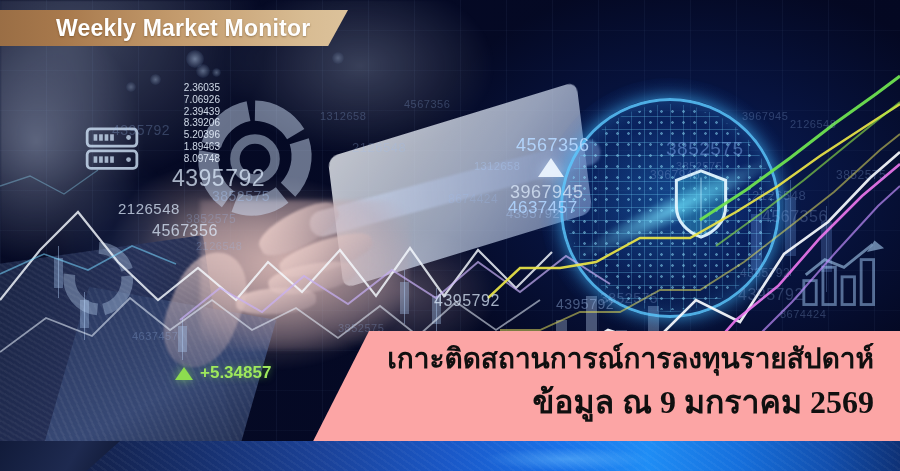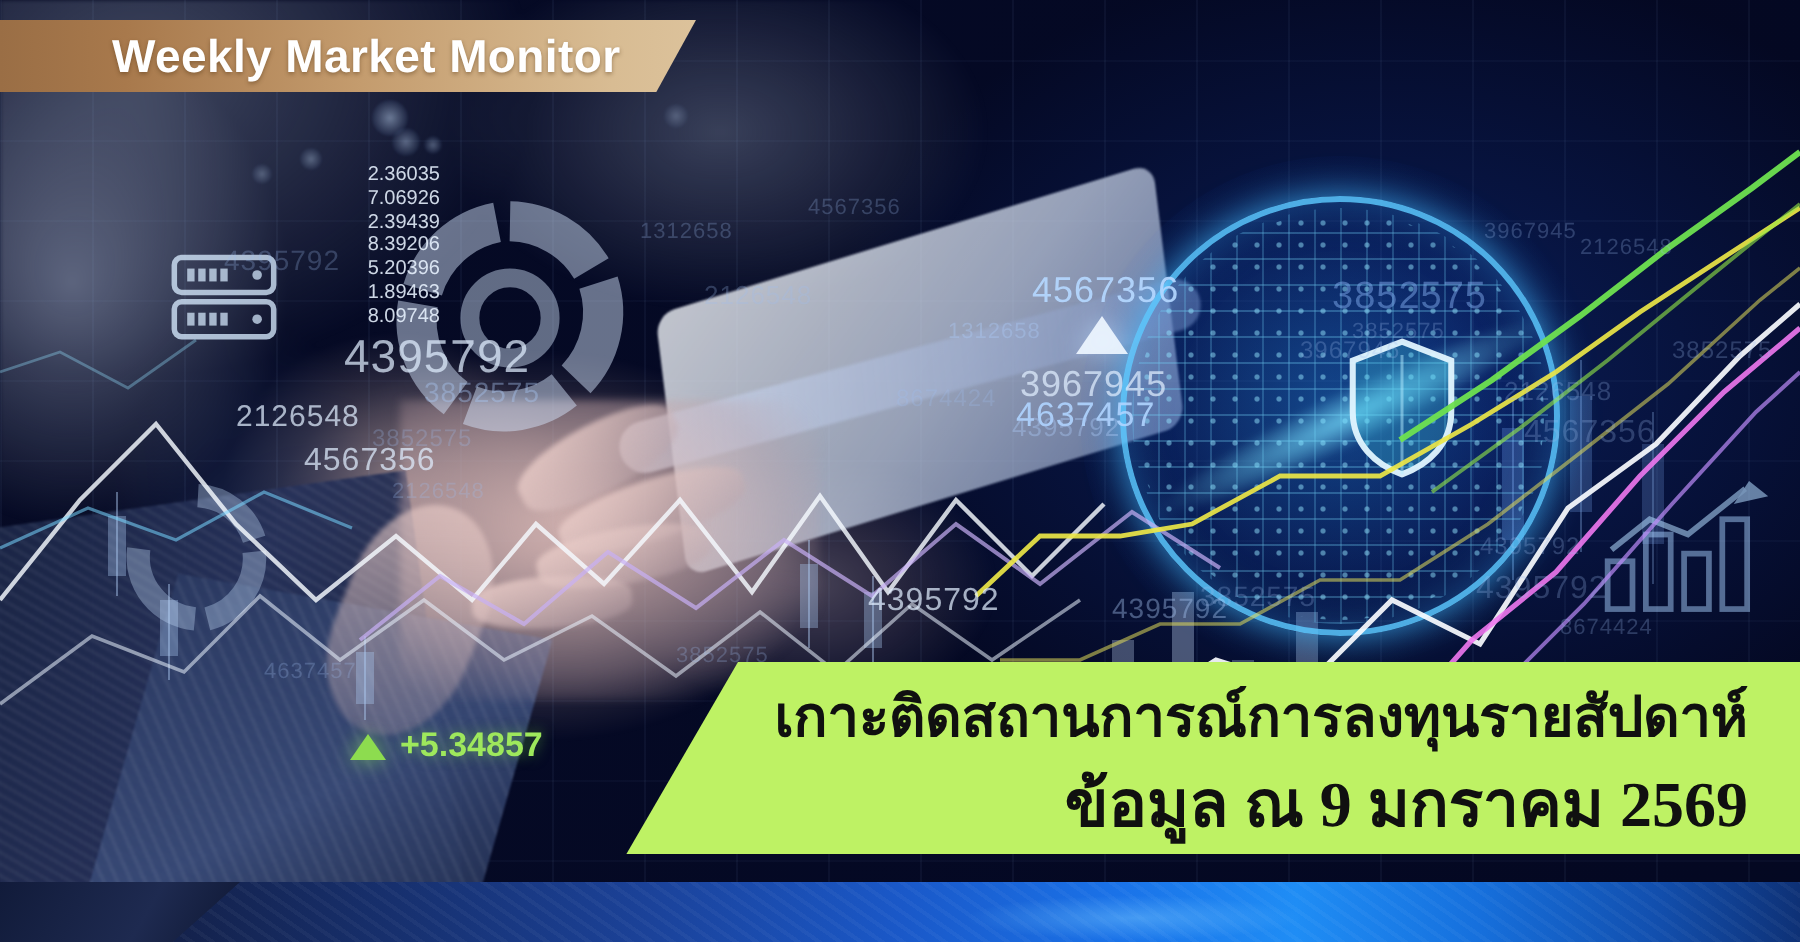--- a/index.html
+++ b/index.html
@@ -196,22 +196,22 @@
     font-size:23px;
     font-weight:bold;
     letter-spacing:.2px;
     margin-left:56px;
     text-shadow:0 1px 2px rgba(80,50,20,.45);
     font-family:"Liberation Sans", sans-serif;
   }
 
   
   .panel{
-    position:absolute;left:300px;top:331px;width:600px;height:96px;
-    background:#bef264;
+    position:absolute;left:300px;top:331px;width:600px;height:110px;
+    background:#fca5a5;
     clip-path:polygon(11.5% 0, 100% 0, 100% 100%, 2.2% 100%);
   }
   .panel-inner{
     position:absolute;right:26px;top:6px;text-align:right;
   }
   .thai-line1{
     color:#101010;font-size:28px;font-weight:bold;line-height:44px;
     font-family:"Liberation Sans", sans-serif;white-space:nowrap;
   }
   .thai-line2{

